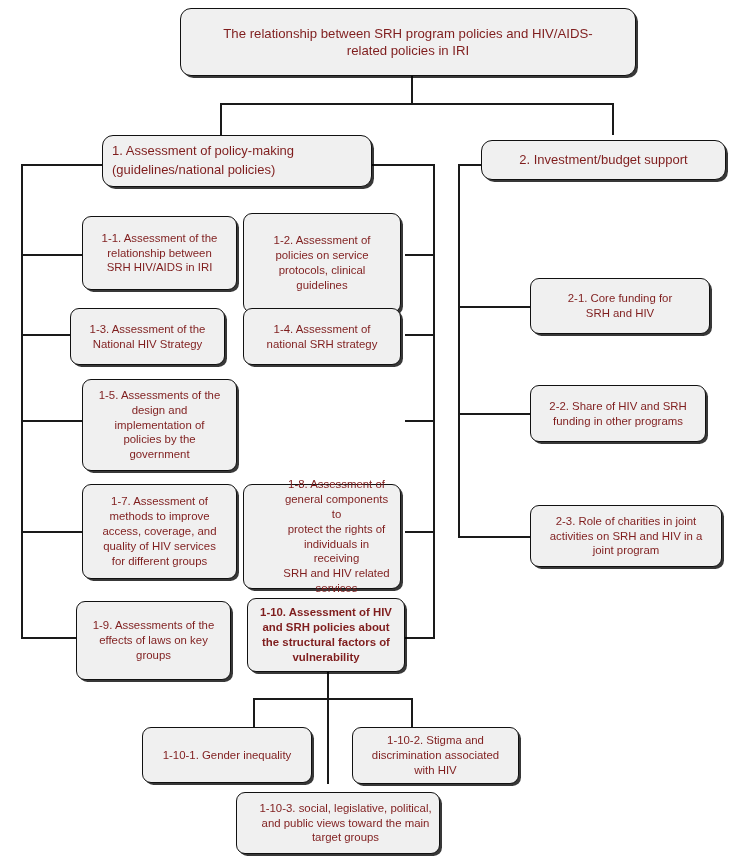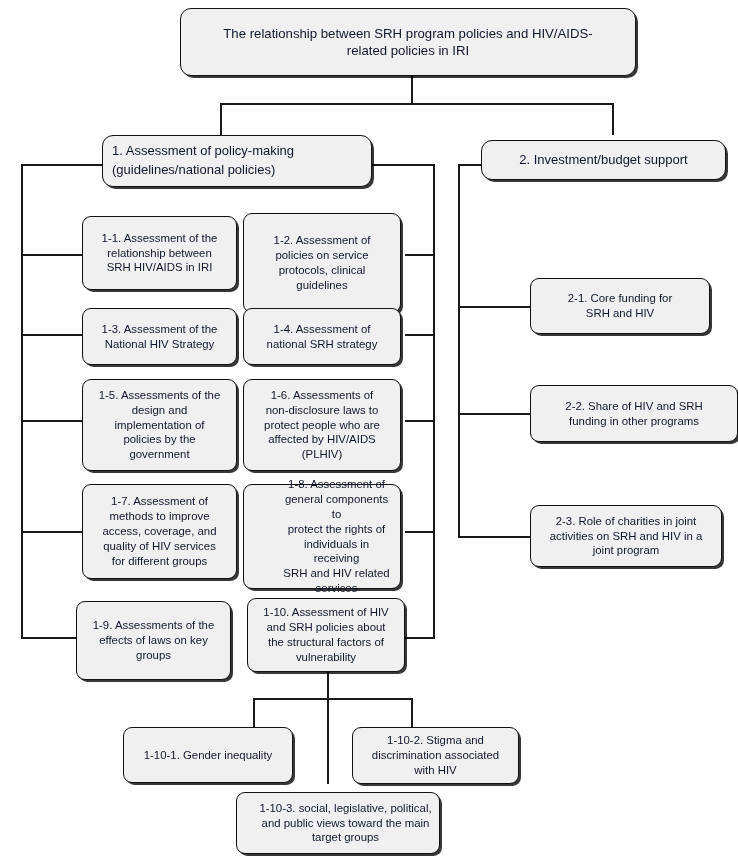--- a/index.html
+++ b/index.html
@@ -32,21 +32,21 @@
   .node {
     position: absolute;
     box-sizing: border-box;
     background: #f0f0f0;
     border: 1.4px solid #111111;
     border-radius: 9px;
     display: flex;
     align-items: center;
     justify-content: center;
     text-align: center;
-    color: #0f172a;
+    color: #7f1d1d;
     box-shadow: 2.5px 2.5px 0 -0.5px rgba(0,0,0,0.78);
     padding: 4px 7px;
     z-index: 3;
   }
   .node .txt {
     display: block;
     width: 100%;
     line-height: 1.30;
     white-space: pre-line;
   }
@@ -126,21 +126,21 @@
 
   <div class="node level2" style="left:481px; top:140px; width:245px; height:40px;">
     <span class="txt">2. Investment/budget support</span>
   </div>
 
   <div class="node leaf" style="left:82px; top:216px; width:155px; height:74px;">
     <span class="txt">1-1. Assessment of the
 relationship between
 SRH HIV/AIDS in IRI</span>
   </div>
-  <div class="node leaf" style="left:82px; top:308px; width:155px; height:57px;justify-content:center;">
+  <div class="node leaf" style="left:70px; top:308px; width:155px; height:57px;justify-content:center;">
     <span class="txt">1-3. Assessment of the
 National HIV Strategy</span>
   </div>
   <div class="node leaf" style="left:82px; top:379px; width:155px; height:92px;">
     <span class="txt">1-5. Assessments of the
 design and
 implementation of
 policies by the
 government</span>
   </div>
@@ -159,58 +159,51 @@
 
   <div class="node leaf" style="left:243px; top:213px; width:158px; height:100px;">
     <span class="txt">1-2. Assessment of
 policies on service
 protocols, clinical
 guidelines</span>
   </div>
   <div class="node leaf" style="left:243px; top:308px; width:158px; height:57px;">
     <span class="txt">1-4. Assessment of
 national SRH strategy</span>
-  </div>
-  <div class="node leaf" style="left:243px; top:379px; width:158px; height:92px;">
-    <span class="txt">1-6. Assessments of
-non-disclosure laws to
-protect people who are
-affected by HIV/AIDS
-(PLHIV)</span>
   </div>
   <div class="node leaf" style="left:243px; top:484px; width:158px; height:105px;padding-left:36px;">
     <span class="txt">1-8. Assessment of
 general components to
 protect the rights of
 individuals in receiving
 SRH and HIV related
 services</span>
   </div>
-  <div class="node leaf" style="left:247px; top:598px; width:158px; height:74px;">
+  <div class="node leaf" style="left:247px; top:598px; width:158px; height:74px;font-weight:bold;">
     <span class="txt">1-10. Assessment of HIV
 and SRH policies about
 the structural factors of
 vulnerability</span>
   </div>
 
   <div class="node sub" style="left:530px; top:278px; width:180px; height:56px;">
     <span class="txt">2-1. Core funding for
 SRH and HIV</span>
   </div>
-  <div class="node sub" style="left:530px; top:385px; width:208px; height:57px;">
+  <div class="node sub" style="left:530px; top:385px; width:176px; height:57px;">
     <span class="txt">2-2. Share of HIV and SRH
 funding in other programs</span>
   </div>
   <div class="node sub" style="left:530px; top:505px; width:192px; height:62px;">
     <span class="txt">2-3. Role of charities in joint
 activities on SRH and HIV in a
 joint program</span>
   </div>
 
-  <div class="node sub" style="left:123px; top:727px; width:170px; height:56px;">
+  <div class="node sub" style="left:142px; top:727px; width:170px; height:56px;">
     <span class="txt">1-10-1. Gender inequality</span>
   </div>
   <div class="node sub" style="left:352px; top:727px; width:167px; height:57px;">
     <span class="txt">1-10-2. Stigma and
 discrimination associated
 with HIV</span>
   </div>
   <div class="node sub" style="left:236px; top:792px; width:204px; height:62px;padding-left:22px;">
     <span class="txt">1-10-3. social, legislative, political,
 and public views toward the main

